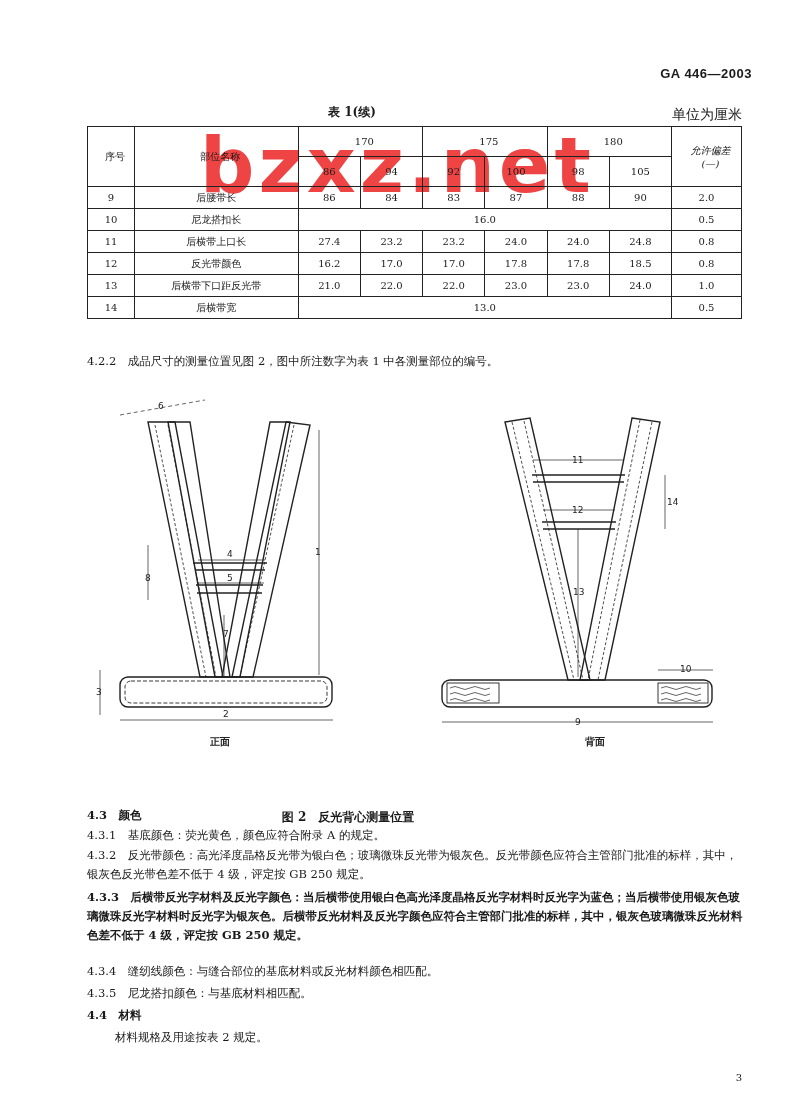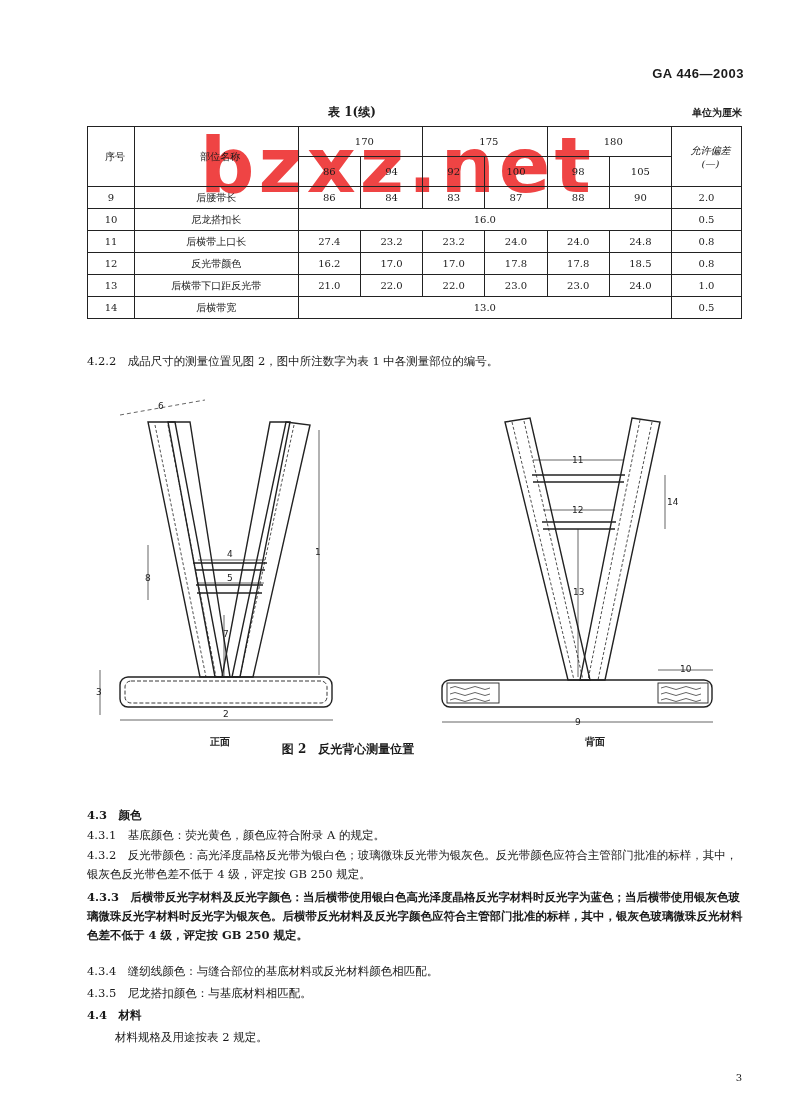--- a/index.html
+++ b/index.html
@@ -1,39 +1,39 @@
 <!DOCTYPE html>
 <html><head>
 <meta charset="utf-8">
 <style>
   html, body { margin: 0; padding: 0; background: #ffffff; }
   body { width: 800px; height: 1100px; position: relative; overflow: hidden;
          font-family: "DejaVu Serif", "Liberation Serif", serif; color: #1a1a1a; }
-  .std-code { position: absolute; right: 56px; top: 66px; font-size: 13px; font-weight: bold;
+  .std-code { position: absolute; right: 48px; top: 66px; font-size: 13px; font-weight: bold;
               font-family: "Liberation Sans", "DejaVu Sans", sans-serif; letter-spacing: 0.5px; }
   .table-caption { position: absolute; left: 0; width: 704px; top: 104px; text-align: center;
                    font-size: 12px; font-weight: bold; }
-  .unit-note { position: absolute; right: 58px; top: 106px; font-size: 10px; font-weight: bold; }
+  .unit-note { position: absolute; right: 58px; top: 106px; font-size: 14px; font-weight: normal; }
   .watermark { position: absolute; left: 200px; top: 128px; font-size: 76px; font-weight: bold;
                color: #ef4444; font-family: "DejaVu Sans", sans-serif; letter-spacing: 4px;
                z-index: 0; pointer-events: none; line-height: 1; }
   table.dims { position: absolute; left: 87px; top: 126px; width: 655px; border-collapse: collapse;
                font-size: 10px; z-index: 1; }
   table.dims td, table.dims th { border: 1px solid #222; text-align: center; padding: 0;
                height: 21px; font-weight: normal; }
   table.dims tr.hdr1 th { height: 29px; padding-left: 8px; }
   table.dims tr.hdr2 th { height: 29px; }
   table.dims { border: 1.5px solid #111; }
   .col-no { width: 40px; margin-top: 8px; }
   .col-name { width: 165px; }
   .col-val { width: 64px; }
   .col-tol { width: 64px; font-style: italic; }
   .para { position: absolute; left: 87px; font-size: 11.5px; line-height: 19px; width: 660px; }
   .fig-area { position: absolute; left: 90px; top: 385px; width: 650px; height: 380px; }
-  .fig-title { position: absolute; top: 741px; left: 0; width: 696px; text-align: center;
+  .fig-title { position: absolute; top: 809px; left: 0; width: 696px; text-align: center;
                font-size: 12px; font-weight: bold; }
   .page-num { position: absolute; right: 58px; top: 1072px; font-size: 10px; }
   .heading { font-weight: bold; }
 </style>
 </head>
 <body>
 
 <div class="std-code">GA 446—2003</div>
 <div class="table-caption">表 1(续)</div>
 <div class="unit-note">单位为厘米</div>

